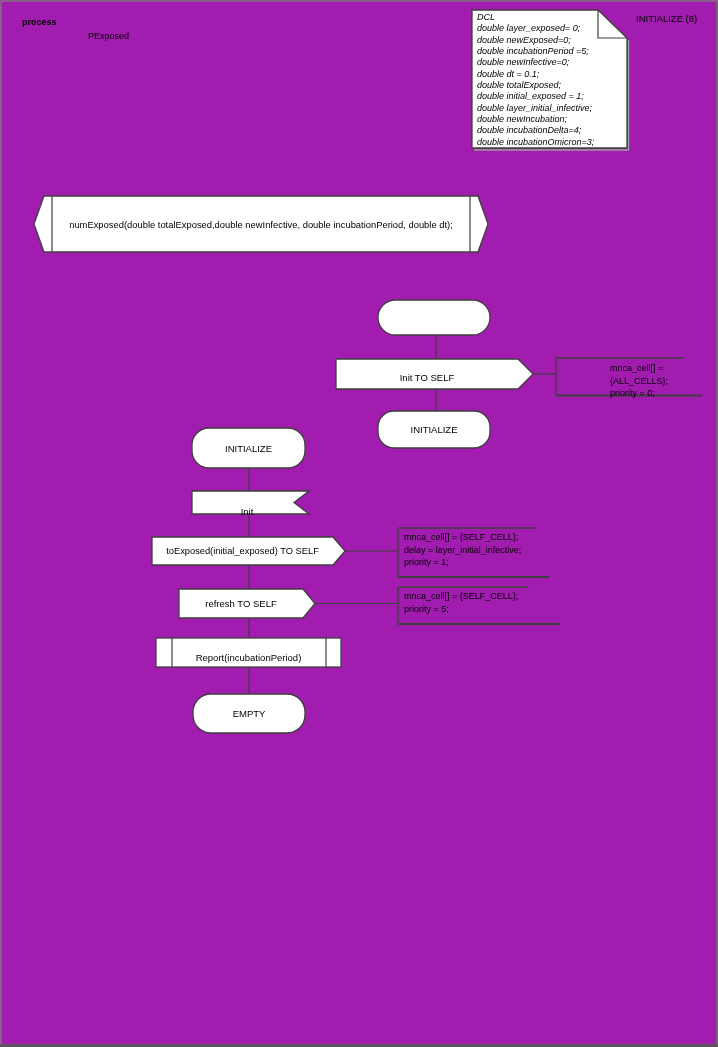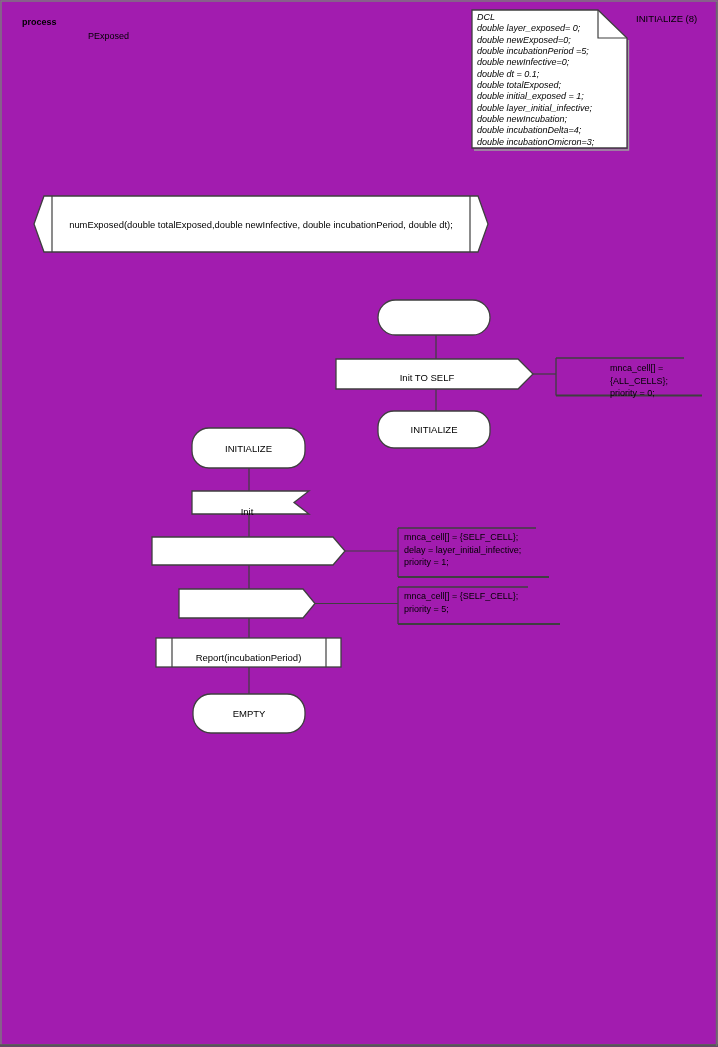--- a/index.html
+++ b/index.html
@@ -117,21 +117,23 @@
 
   <div class="lbl" style="left:52px; top:196px; width:418px; height:56px; font-size:9.4px;">numExposed(double totalExposed,double newInfective, double incubationPeriod, double dt);</div>
 
   <div class="lbl" style="left:336px; top:359px; width:182px; height:37px;">Init TO SELF</div>
   <div class="txt" style="left:562px; top:362px; line-height:12.6px;margin-left:48px;">mnca_cell[] = {ALL_CELLS};
 priority = 0;</div>
   <div class="lbl" style="left:378px; top:411px; width:112px; height:37px;">INITIALIZE</div>
 
   <div class="lbl" style="left:192px; top:428px; width:113px; height:40px;">INITIALIZE</div>
   <div class="lbl" style="left:192px; top:491px; width:110px; height:41px;">Init</div>
+  <div class="lbl" style="left:152px; top:537px; width:181px; height:28px; font-size:9.3px;">toExposed(initial_exposed) TO SELF</div>
   <div class="txt" style="left:404px; top:531px; line-height:12.6px;">mnca_cell[] = {SELF_CELL};
 delay = layer_initial_infective;
 priority = 1;</div>
+  <div class="lbl" style="left:179px; top:589px; width:124px; height:29px;">refresh TO SELF</div>
   <div class="txt" style="left:404px; top:590px; line-height:12.6px;">mnca_cell[] = {SELF_CELL};
 priority = 5;</div>
   <div class="lbl" style="left:156px; top:638px; width:185px; height:38px;">Report(incubationPeriod)</div>
   <div class="lbl" style="left:193px; top:694px; width:112px; height:39px;">EMPTY</div>
 
 </div>
 
 </body></html>

